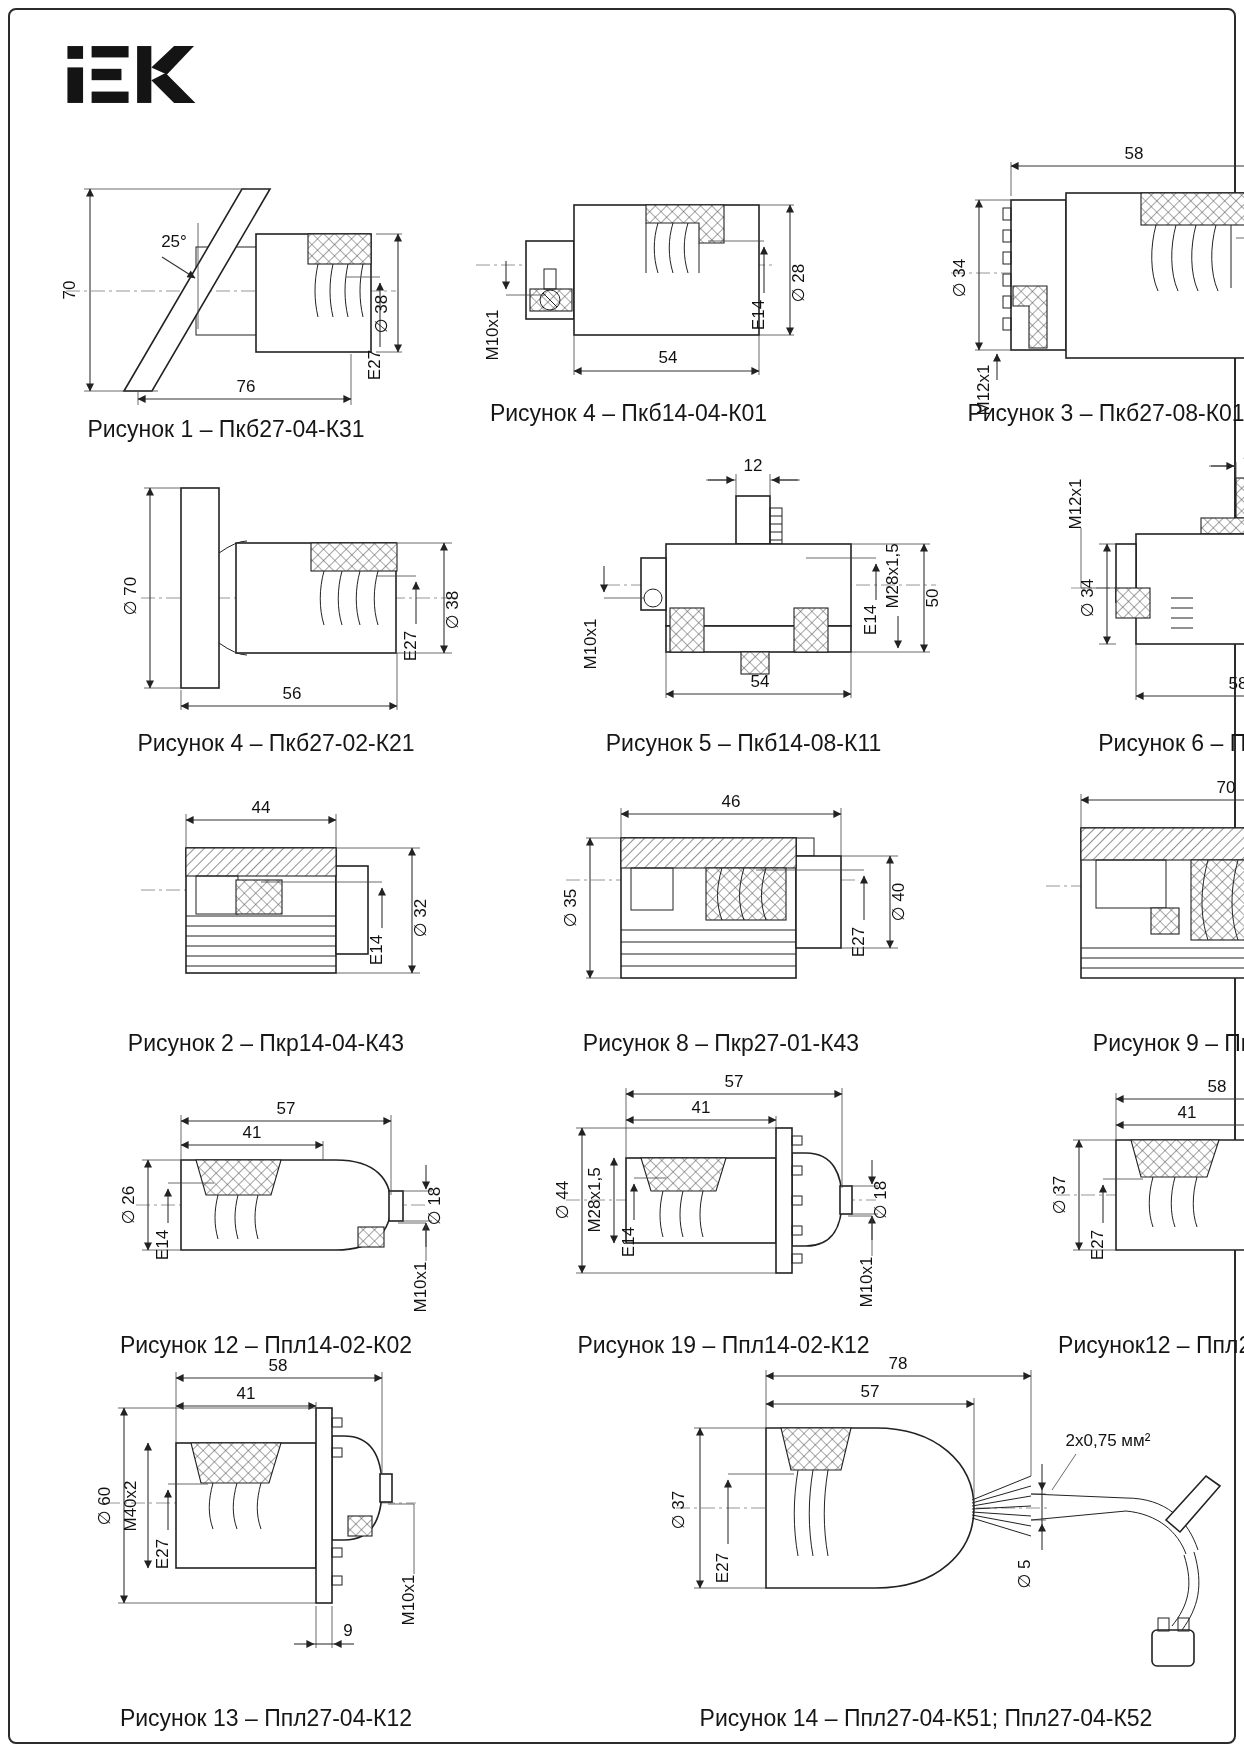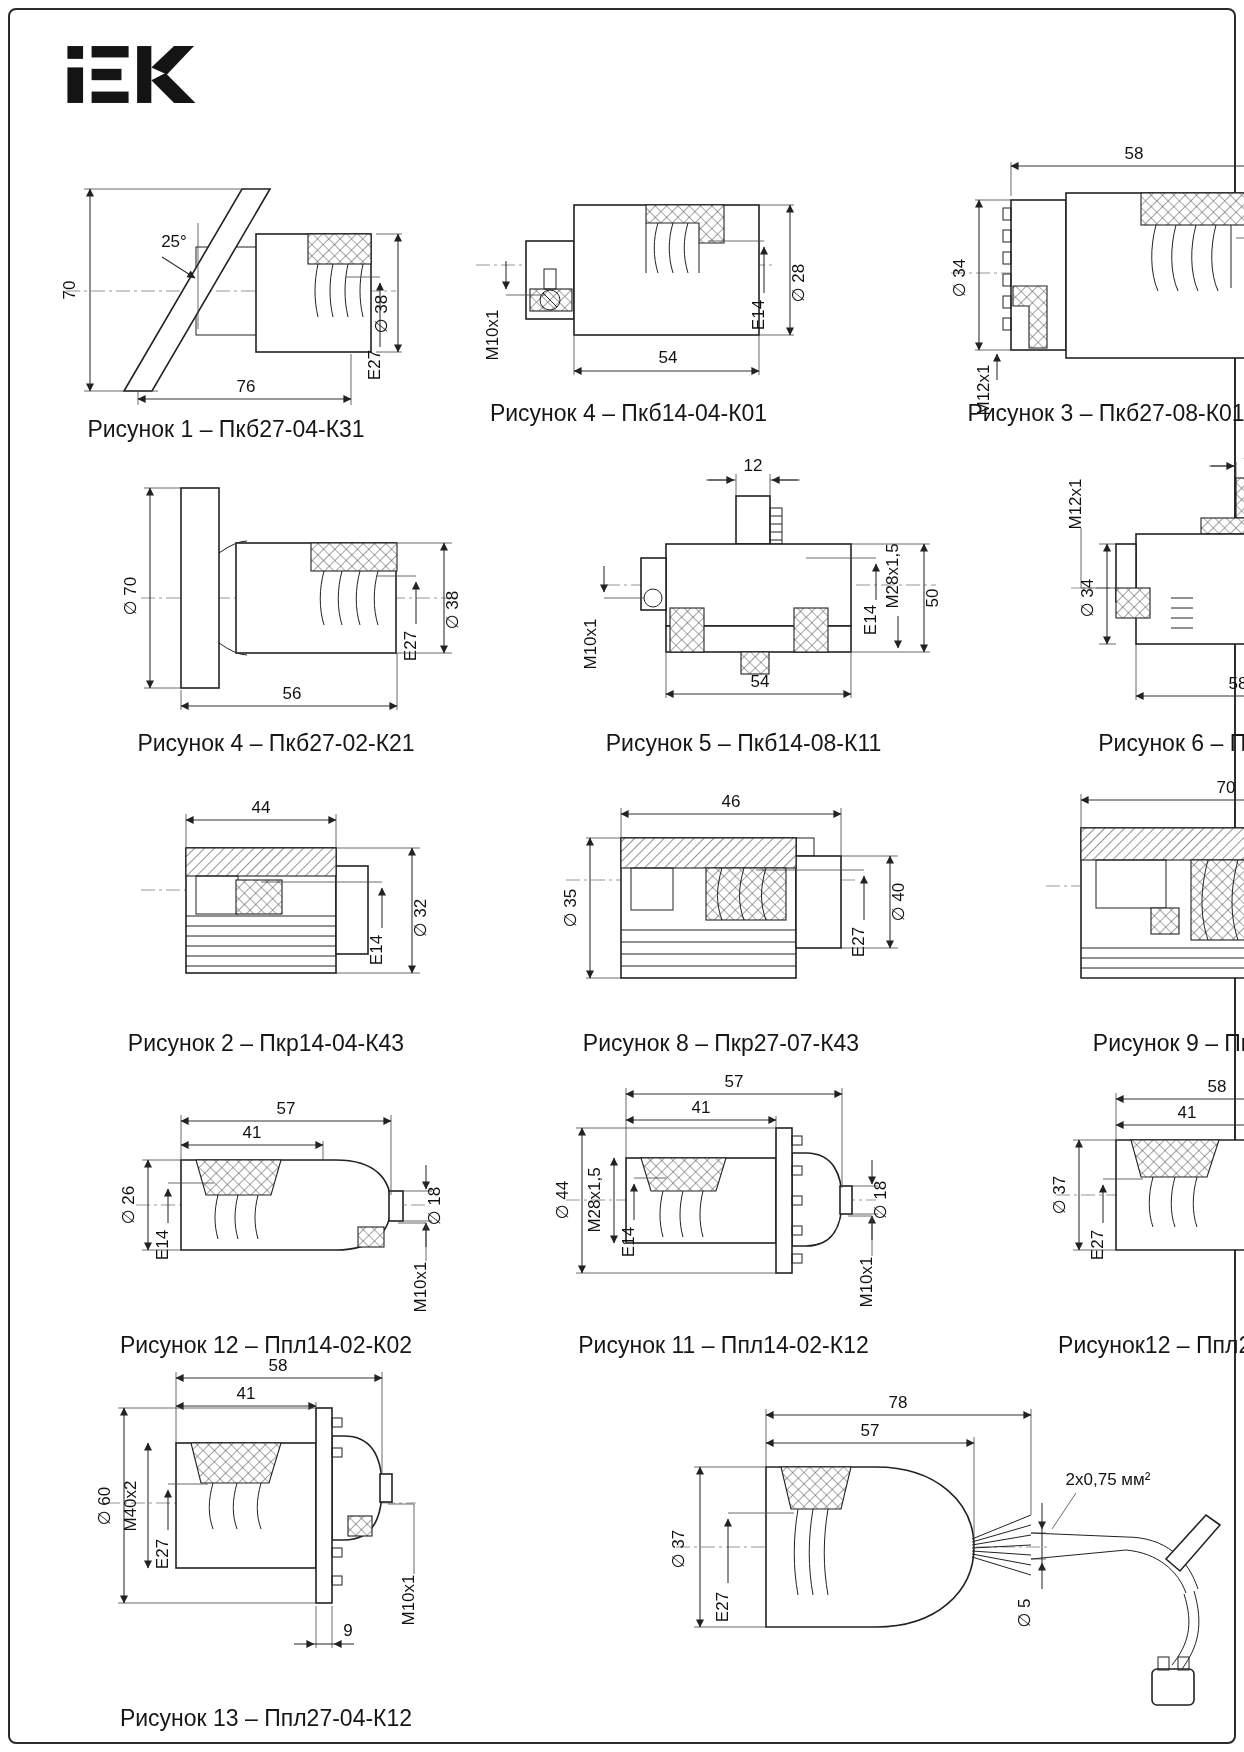--- a/index.html
+++ b/index.html
@@ -284,21 +284,21 @@
       <path class="e" d="M95 70 H60 M95 210 H60"></path>
       <line class="d" x1="64" y1="70" x2="64" y2="210" marker-start="url(#ma)" marker-end="url(#ma)"></line>
       <text class="L" transform="rotate(-90 50 140)" x="50" y="140" text-anchor="middle">∅ 35</text>
       <path class="e" d="M230 102 H338"></path>
       <line class="d" x1="338" y1="152" x2="338" y2="108" marker-end="url(#ma)"></line>
       <text class="L" transform="rotate(-90 338 174)" x="338" y="174" text-anchor="middle">E27</text>
       <path class="e" d="M315 88 H372 M315 180 H372"></path>
       <line class="d" x1="364" y1="88" x2="364" y2="180" marker-start="url(#ma)" marker-end="url(#ma)"></line>
       <text class="L" transform="rotate(-90 378 134)" x="378" y="134" text-anchor="middle">∅ 40</text>
     </svg>
-    <figcaption class="cap">Рисунок 8 – Пкр27-07-К43</figcaption>
+    <figcaption class="cap">Рисунок 8 – Пкр27-01-К43</figcaption>
   </figure>
 
   <figure class="fig">
     <svg width="470" height="250" viewBox="0 0 470 250">
       <path class="c" d="M50 118 H392"></path>
       <path class="o" d="M85 60 H330 C360 60 375 95 375 135 C375 175 360 210 330 210 H85 Z"></path>
       <rect class="h" x="85" y="60" width="245" height="32"></rect>
       <rect class="t" x="100" y="92" width="70" height="48" fill="#fff"></rect>
       <rect class="x" x="195" y="92" width="125" height="80"></rect>
       <path class="t" d="M212 92 c-8 30 -8 56 0 80 M242 92 c-8 30 -8 56 0 80 M272 92 c-8 30 -8 56 0 80 M302 92 c-8 30 -8 56 0 80"></path>
@@ -378,21 +378,21 @@
       <path class="e" d="M140 120 H108"></path>
       <line class="d" x1="108" y1="162" x2="108" y2="126" marker-end="url(#ma)"></line>
       <text class="L" transform="rotate(-90 108 184)" x="108" y="184" text-anchor="middle">E14</text>
       <path class="e" d="M326 128 H352 M326 156 H352"></path>
       <line class="d" x1="346" y1="102" x2="346" y2="126" marker-end="url(#ma)"></line>
       <line class="d" x1="346" y1="182" x2="346" y2="158" marker-end="url(#ma)"></line>
       <text class="L" transform="rotate(-90 360 142)" x="360" y="142" text-anchor="middle">∅ 18</text>
       <path class="e" d="M322 158 H346 M346 158 V198"></path>
       <text class="L" transform="rotate(-90 346 224)" x="346" y="224" text-anchor="middle">M10x1</text>
     </svg>
-    <figcaption class="cap">Рисунок 11 – Ппл14-02-К12</figcaption>
+    <figcaption class="cap">Рисунок 19 – Ппл14-02-К12</figcaption>
   </figure>
 
   <figure class="fig">
     <svg width="400" height="255" viewBox="0 0 400 255">
       <path class="c" d="M55 130 H355"></path>
       <path class="o" d="M115 75 H255 C300 75 318 105 318 130 C318 155 300 185 255 185 H115 Z"></path>
       <polygon class="x" points="130,75 218,75 206,112 140,112"></polygon>
       <path class="t" d="M152 112 c-5 18 -5 36 0 50 M174 112 c-5 18 -5 36 0 50 M196 112 c-5 18 -5 36 0 50"></path>
       <rect class="x" x="280" y="158" width="28" height="22"></rect>
       <rect class="o" x="316" y="116" width="14" height="30"></rect>
@@ -483,16 +483,17 @@
       <line class="d" x1="122" y1="196" x2="122" y2="132" marker-end="url(#ma)"></line>
       <text class="L" transform="rotate(-90 122 220)" x="122" y="220" text-anchor="middle">E27</text>
       <text class="L" x="502" y="98" text-anchor="middle">2x0,75 мм²</text>
       <path class="e" d="M470 106 L446 142"></path>
       <path class="e" d="M425 146 H440 M425 172 H440"></path>
       <line class="d" x1="436" y1="116" x2="436" y2="142" marker-end="url(#ma)"></line>
       <line class="d" x1="436" y1="202" x2="436" y2="176" marker-end="url(#ma)"></line>
       <line class="t" x1="436" y1="142" x2="436" y2="176"></line>
       <text class="L" transform="rotate(-90 424 226)" x="424" y="226" text-anchor="middle">∅ 5</text>
     </svg>
+    <figcaption class="cap">Рисунок 14 – Ппл27-04-К51; Ппл27-04-К52</figcaption>
   </figure>
 </div>
 
 </div>
 
 </body></html>

